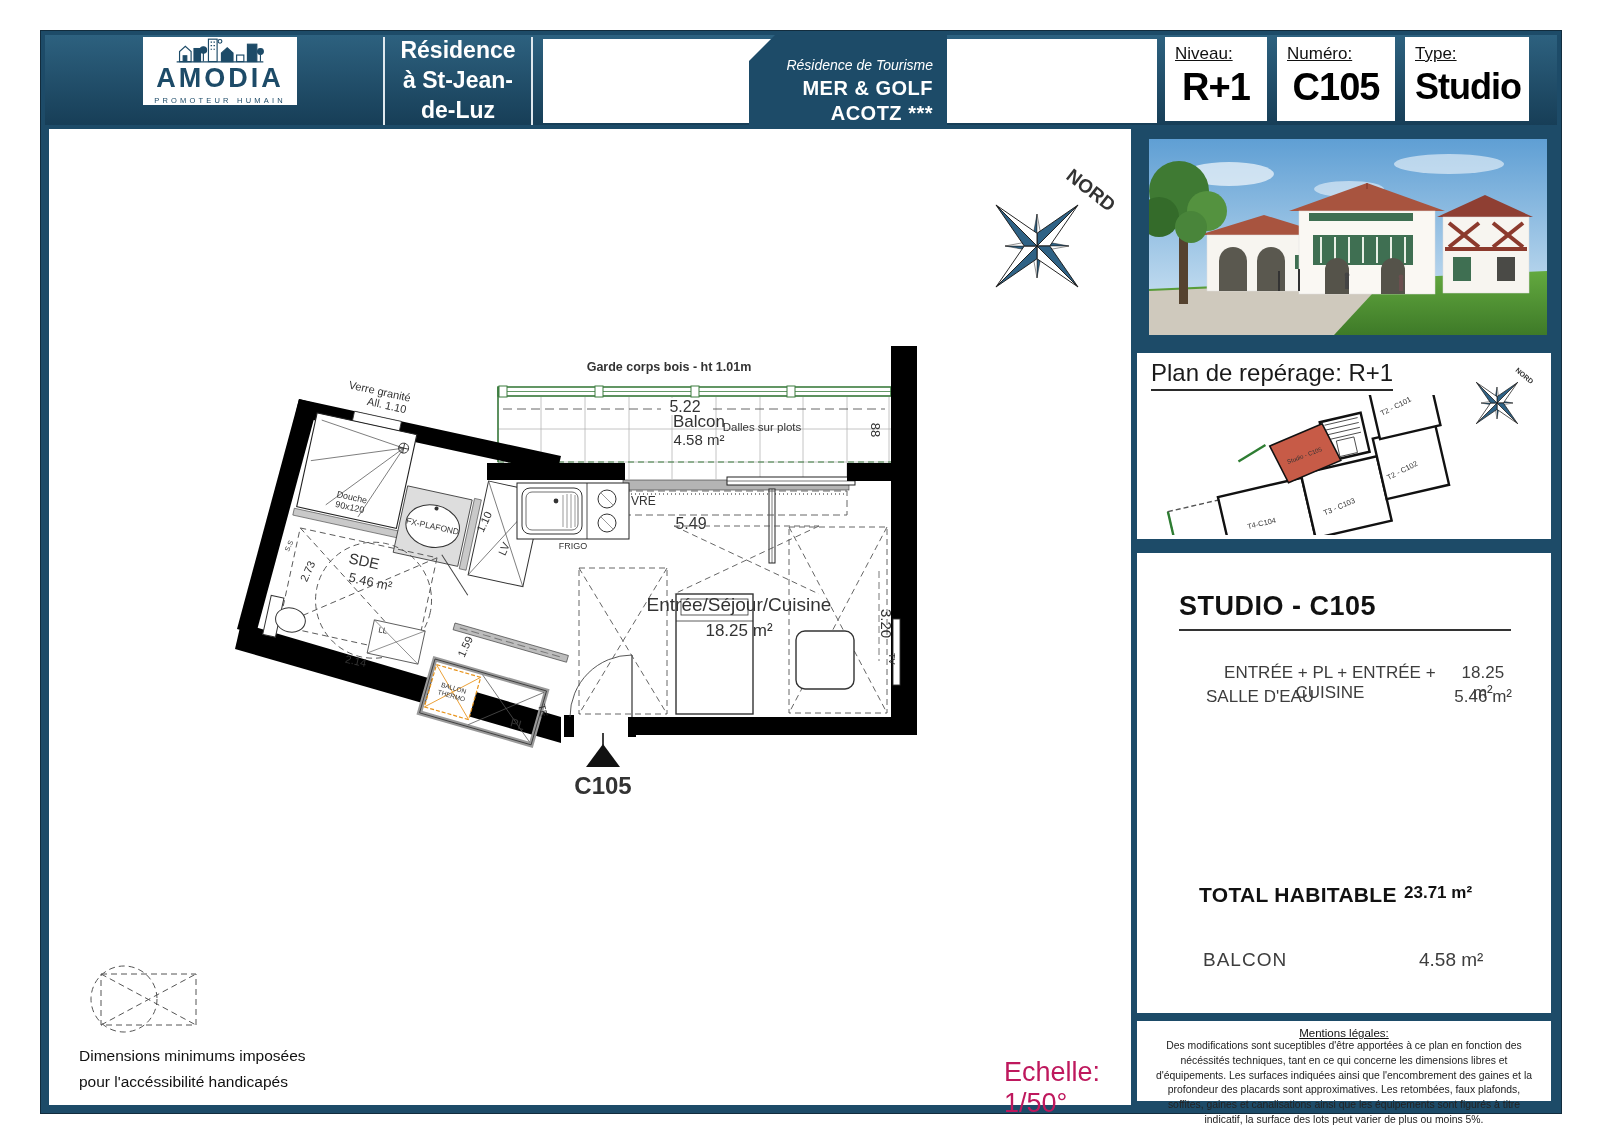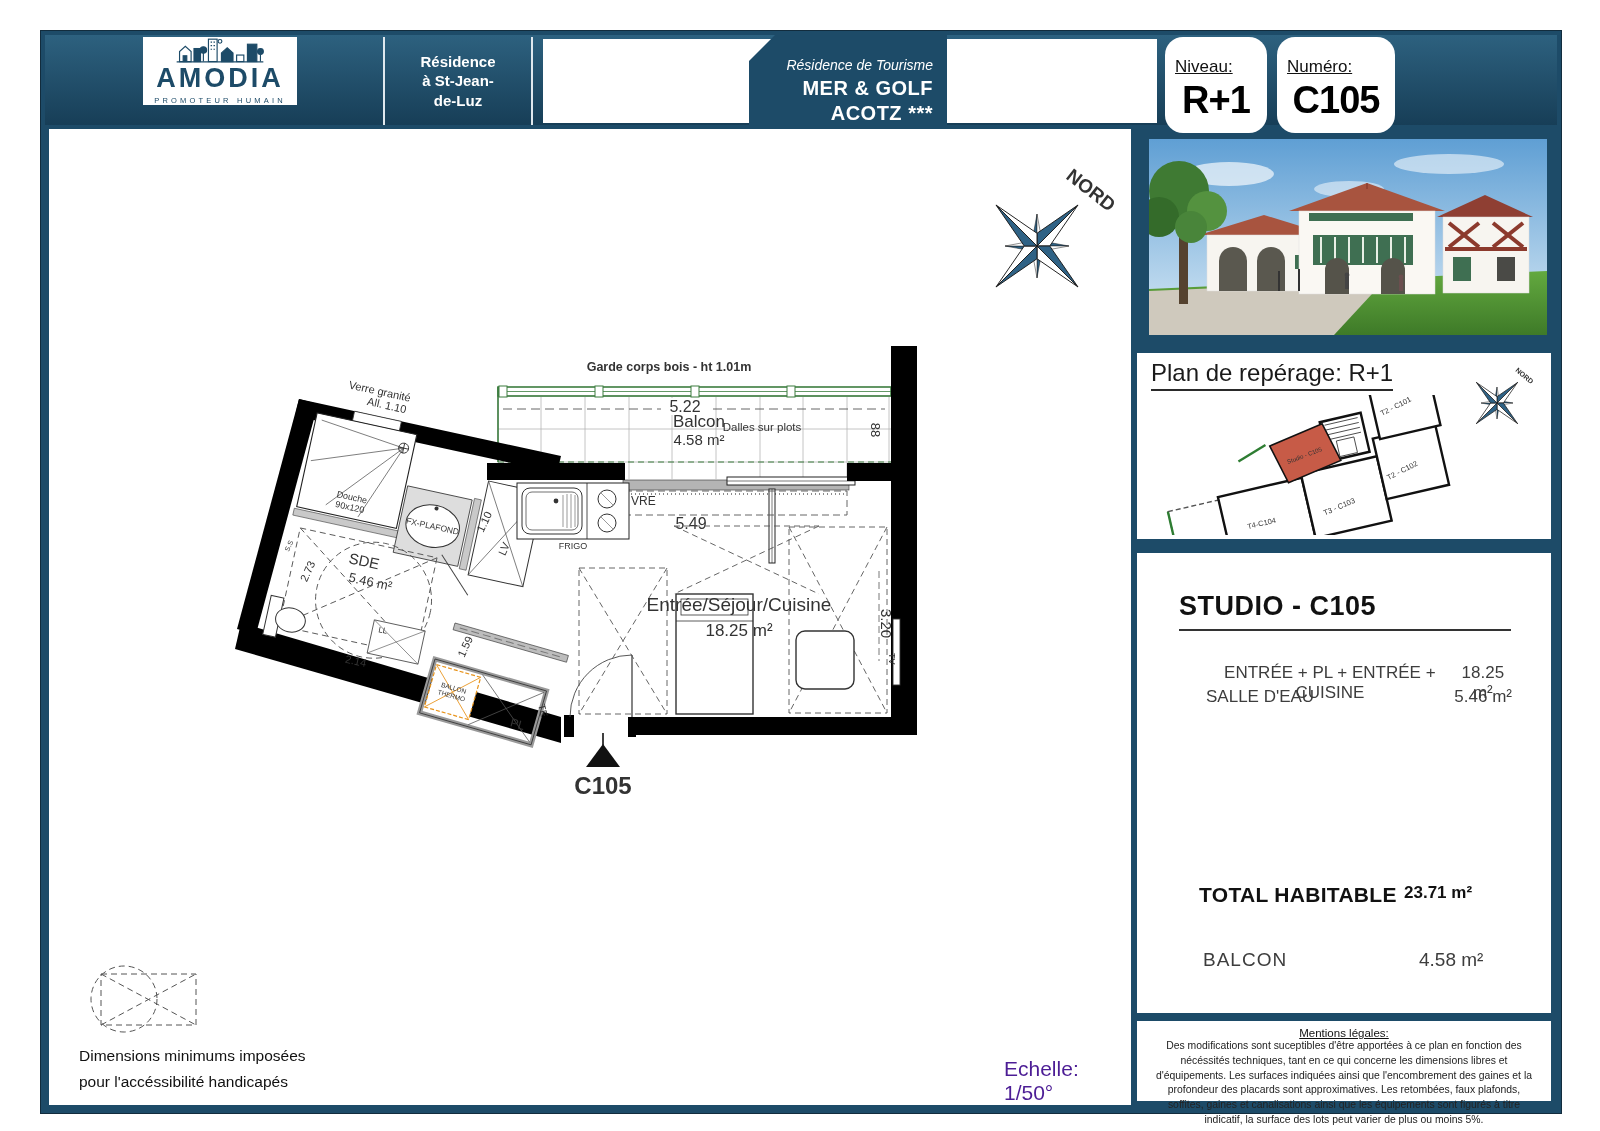--- a/index.html
+++ b/index.html
@@ -4,37 +4,37 @@
 <style>
   html,body{margin:0;padding:0;background:#ffffff;}
   .page{position:relative;width:1600px;height:1131px;background:#fff;font-family:"Liberation Sans",sans-serif;overflow:hidden;}
   .frame{position:absolute;left:40px;top:30px;width:1520px;height:1082px;background:#1d4b68;border:1px solid #122c3d;}
   
   .header{position:absolute;left:4px;top:4px;right:4px;height:90px;background:linear-gradient(#2d617f,#173e57);}
   .logo-box{position:absolute;left:98px;top:2px;width:154px;height:68px;background:#fff;display:flex;flex-direction:column;align-items:center;justify-content:center;}
   .logo-name{font-size:27px;font-weight:bold;color:#1d4b68;letter-spacing:3px;line-height:1;margin-top:2px;}
   .logo-tag{font-size:7.5px;color:#1d4b68;letter-spacing:3.2px;margin-top:4px;}
   .stjean{position:absolute;left:338px;top:2px;width:146px;height:88px;border-left:2px solid #dfe8ee;border-right:2px solid #dfe8ee;
-          display:flex;align-items:center;justify-content:center;color:#fff;font-size:15px;font-weight:600;text-align:center;white-space:pre-line;line-height:1.3;}
+          display:flex;align-items:center;justify-content:center;color:#fff;font-size:23px;font-weight:600;text-align:center;white-space:pre-line;line-height:1.3;}
   .white-strip{position:absolute;left:498px;top:4px;width:614px;height:84px;background:#fff;}
   .banner{position:absolute;left:704px;top:0px;width:198px;height:92px;background:#1d4b68;
           clip-path:polygon(26px 0%,100% 0%,100% 100%,0% 100%,0% 26px);
           color:#fff;text-align:right;padding:14px 14px 0 0;box-sizing:border-box;}
   .banner .l1{font-size:14px;font-style:italic;margin-bottom:3px;margin-top:8px;}
   .banner .l2,.banner .l3{font-size:20px;font-weight:bold;letter-spacing:.5px;line-height:1.25;}
-  .field-box{position:absolute;top:2px;height:96px;background:#fff;box-sizing:border-box;padding:20px 10px 0 10px;border-radius:18px;}
+  .field-box{position:absolute;top:2px;height:84px;background:#fff;box-sizing:border-box;padding:7px 10px 0 10px;}
   .field-label{font-size:17px;color:#111;text-decoration:underline;}
   .field-value{font-size:38px;font-weight:bold;color:#000;text-align:center;margin-top:2px;letter-spacing:-1px;}
   
   .plan-area{position:absolute;left:8px;top:98px;width:1082px;height:976px;background:#fff;}
   .compass{position:absolute;left:930px;top:15px;}
   .plan-svg{position:absolute;left:180px;top:202px;}
   .access-svg{position:absolute;left:20px;top:828px;}
   .access-line{position:absolute;left:30px;font-size:15.5px;color:#111;}
-  .scale-note{position:absolute;left:955px;top:928px;font-size:21px;color:#4c1d95;}
+  .scale-note{position:absolute;left:955px;top:928px;font-size:27px;color:#be185d;}
   
   .sidebar{position:absolute;left:1092px;top:98px;width:422px;height:976px;text-align:center;}
   .photo-panel{position:absolute;left:16px;top:10px;width:398px;height:196px;background:#9cc;overflow:hidden;}
   .panel{position:absolute;background:#fff;}
   .reperage{left:4px;top:224px;width:414px;height:186px;}
   .reperage-title{position:absolute;left:14px;top:6px;font-size:24px;color:#1a1a1a;border-bottom:2px solid #2a2a2a;padding-bottom:2px;}
   .miniplan{position:absolute;left:18px;top:42px;}
   .minicompass{position:absolute;right:14px;top:2px;}
   .details{left:4px;top:424px;width:414px;height:460px;}
   .details-title{position:absolute;left:42px;top:38px;font-size:27px;font-weight:bold;color:#111;letter-spacing:.5px;}
@@ -91,20 +91,24 @@
         <div class="l3">ACOTZ ***</div>
       </div>
 
       <div class="field-box" style="left:1120px;width:102px;">
         <div class="field-label">Niveau:</div>
         <div class="field-value">R+1</div>
       </div>
       <div class="field-box" style="left:1232px;width:118px;">
         <div class="field-label">Numéro:</div>
         <div class="field-value">C105</div>
+      </div>
+      <div class="field-box" style="left:1360px;width:124px;">
+        <div class="field-label">Type:</div>
+        <div class="field-value" style="font-size:36px;">Studio</div>
       </div>
     </div>
 
     <div class="plan-area">
 
       <svg class="compass" width="140" height="175" viewBox="0 0 140 175">
         <text x="86" y="34" transform="rotate(38 86 34)" font-size="19" font-weight="bold" fill="#111">NORD</text>
         <g transform="translate(58,102) rotate(45)" stroke="#1a1a1a" stroke-width="0.9">
           <g transform="rotate(45) scale(0.55)">
             <path d="M0 0 L-9 -9 L0 -58 Z" fill="#2f6285"></path>

